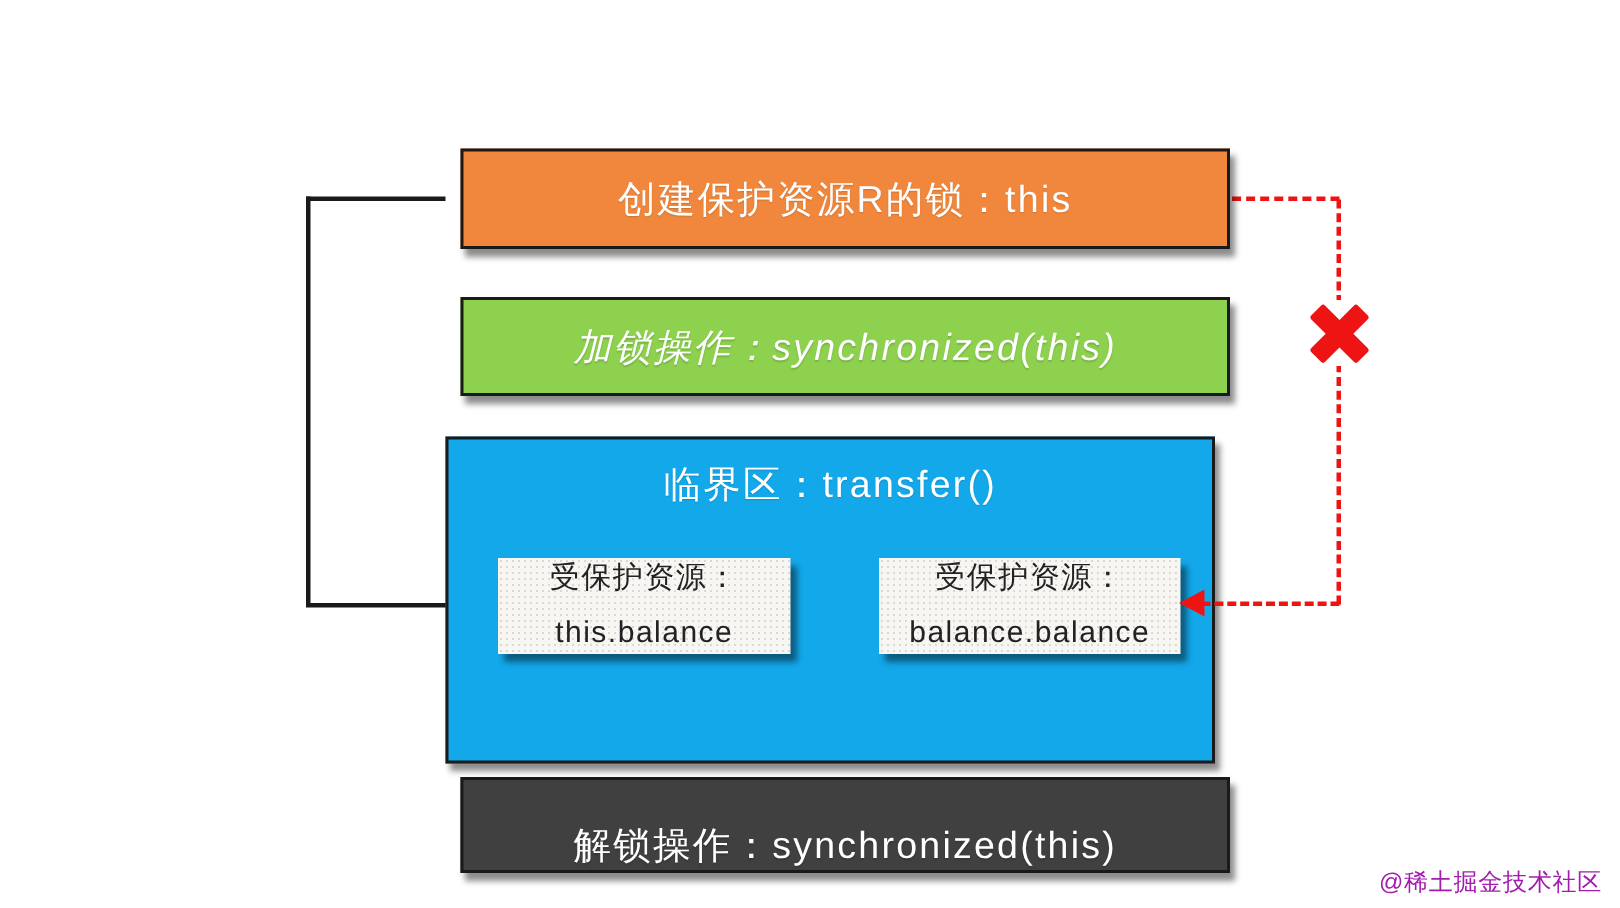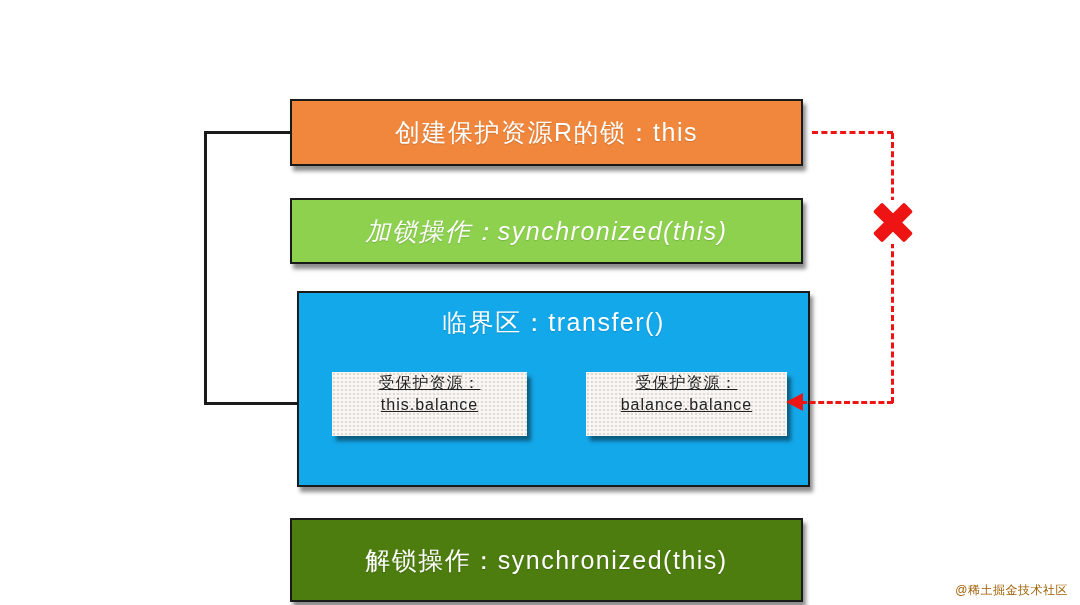--- a/index.html
+++ b/index.html
@@ -12,43 +12,43 @@
     position: relative;
     width: 1080px;
     height: 605px;
     background: #ffffff;
     overflow: hidden;
   }
 
   
   .flow-box {
     position: absolute;
-    left: 290px;
+    left: 307px;
     width: 513px;
     box-sizing: border-box;
     border: 2.5px solid #1a1a1a;
     box-shadow: 3px 5px 4px rgba(0,0,0,0.45);
     display: flex;
     align-items: center;
     justify-content: center;
     color: #ffffff;
     font-size: 25px;
     letter-spacing: 1.5px;
     text-shadow: 0 1px 1px rgba(0,0,0,0.15);
   }
   #create-lock-box { top: 99px;  height: 67px; background: #F0873C; }
   #lock-box        { top: 198px; height: 66px; background: #8DD14F; font-style: italic; }
-  #unlock-box      { top: 518px; height: 84px; background: #4d7c0f; }
+  #unlock-box      { top: 518px; height: 64px; background: #404040; align-items: flex-end; }
 
   #critical-section-box {
     position: absolute;
     left: 297px;
     top: 291px;
     width: 513px;
-    height: 196px;
+    height: 218px;
     box-sizing: border-box;
     border: 2.5px solid #1a1a1a;
     box-shadow: 3px 5px 4px rgba(0,0,0,0.45);
     background: #13A8EA;
   }
   #critical-section-title {
     position: absolute;
     top: 13px;
     left: 0;
     width: 100%;
@@ -65,26 +65,25 @@
     top: 79px;
     height: 64px;
     box-sizing: border-box;
     background-color: #F8F6F2;
     background-image: radial-gradient(#ddd8d2 1px, transparent 1px);
     background-size: 4px 4px;
     box-shadow: 4px 5px 4px rgba(0,0,0,0.45);
     display: flex;
     flex-direction: column;
     align-items: center;
-    justify-content: flex-start;
+    justify-content: space-between;
     color: #222222;
-    font-size: 16px;
+    font-size: 20px;
     line-height: 1.35;
     letter-spacing: 1px;
-    text-decoration: underline;
   }
   #resource-left  { left: 33px;  width: 195px; }
   #resource-right { left: 287px; width: 201px; }
 
   
   .line { position: absolute; }
   #black-line-top      { left: 204px; top: 131px; width: 93px;  border-top: 3px solid #1a1a1a; }
   #black-line-vertical { left: 204px; top: 131px; height: 273px; border-left: 3px solid #1a1a1a; }
   #black-line-bottom   { left: 204px; top: 402px; width: 114px; border-top: 3px solid #1a1a1a; }
   #black-arrowhead {
@@ -124,22 +123,22 @@
     border-radius: 2px;
   }
   #red-x-icon .bar.a { transform: rotate(45deg); }
   #red-x-icon .bar.b { transform: rotate(-45deg); }
 
   
   #watermark {
     position: absolute;
     right: 12px;
     bottom: 6px;
-    color: #a16207;
-    font-size: 12px;
+    color: #a21caf;
+    font-size: 16px;
     letter-spacing: 0.5px;
   }
 </style>
 </head>
 <body>
 
 <div id="stage">
 
   <div class="line" id="black-line-top"></div>
   <div class="line" id="black-line-vertical"></div>

